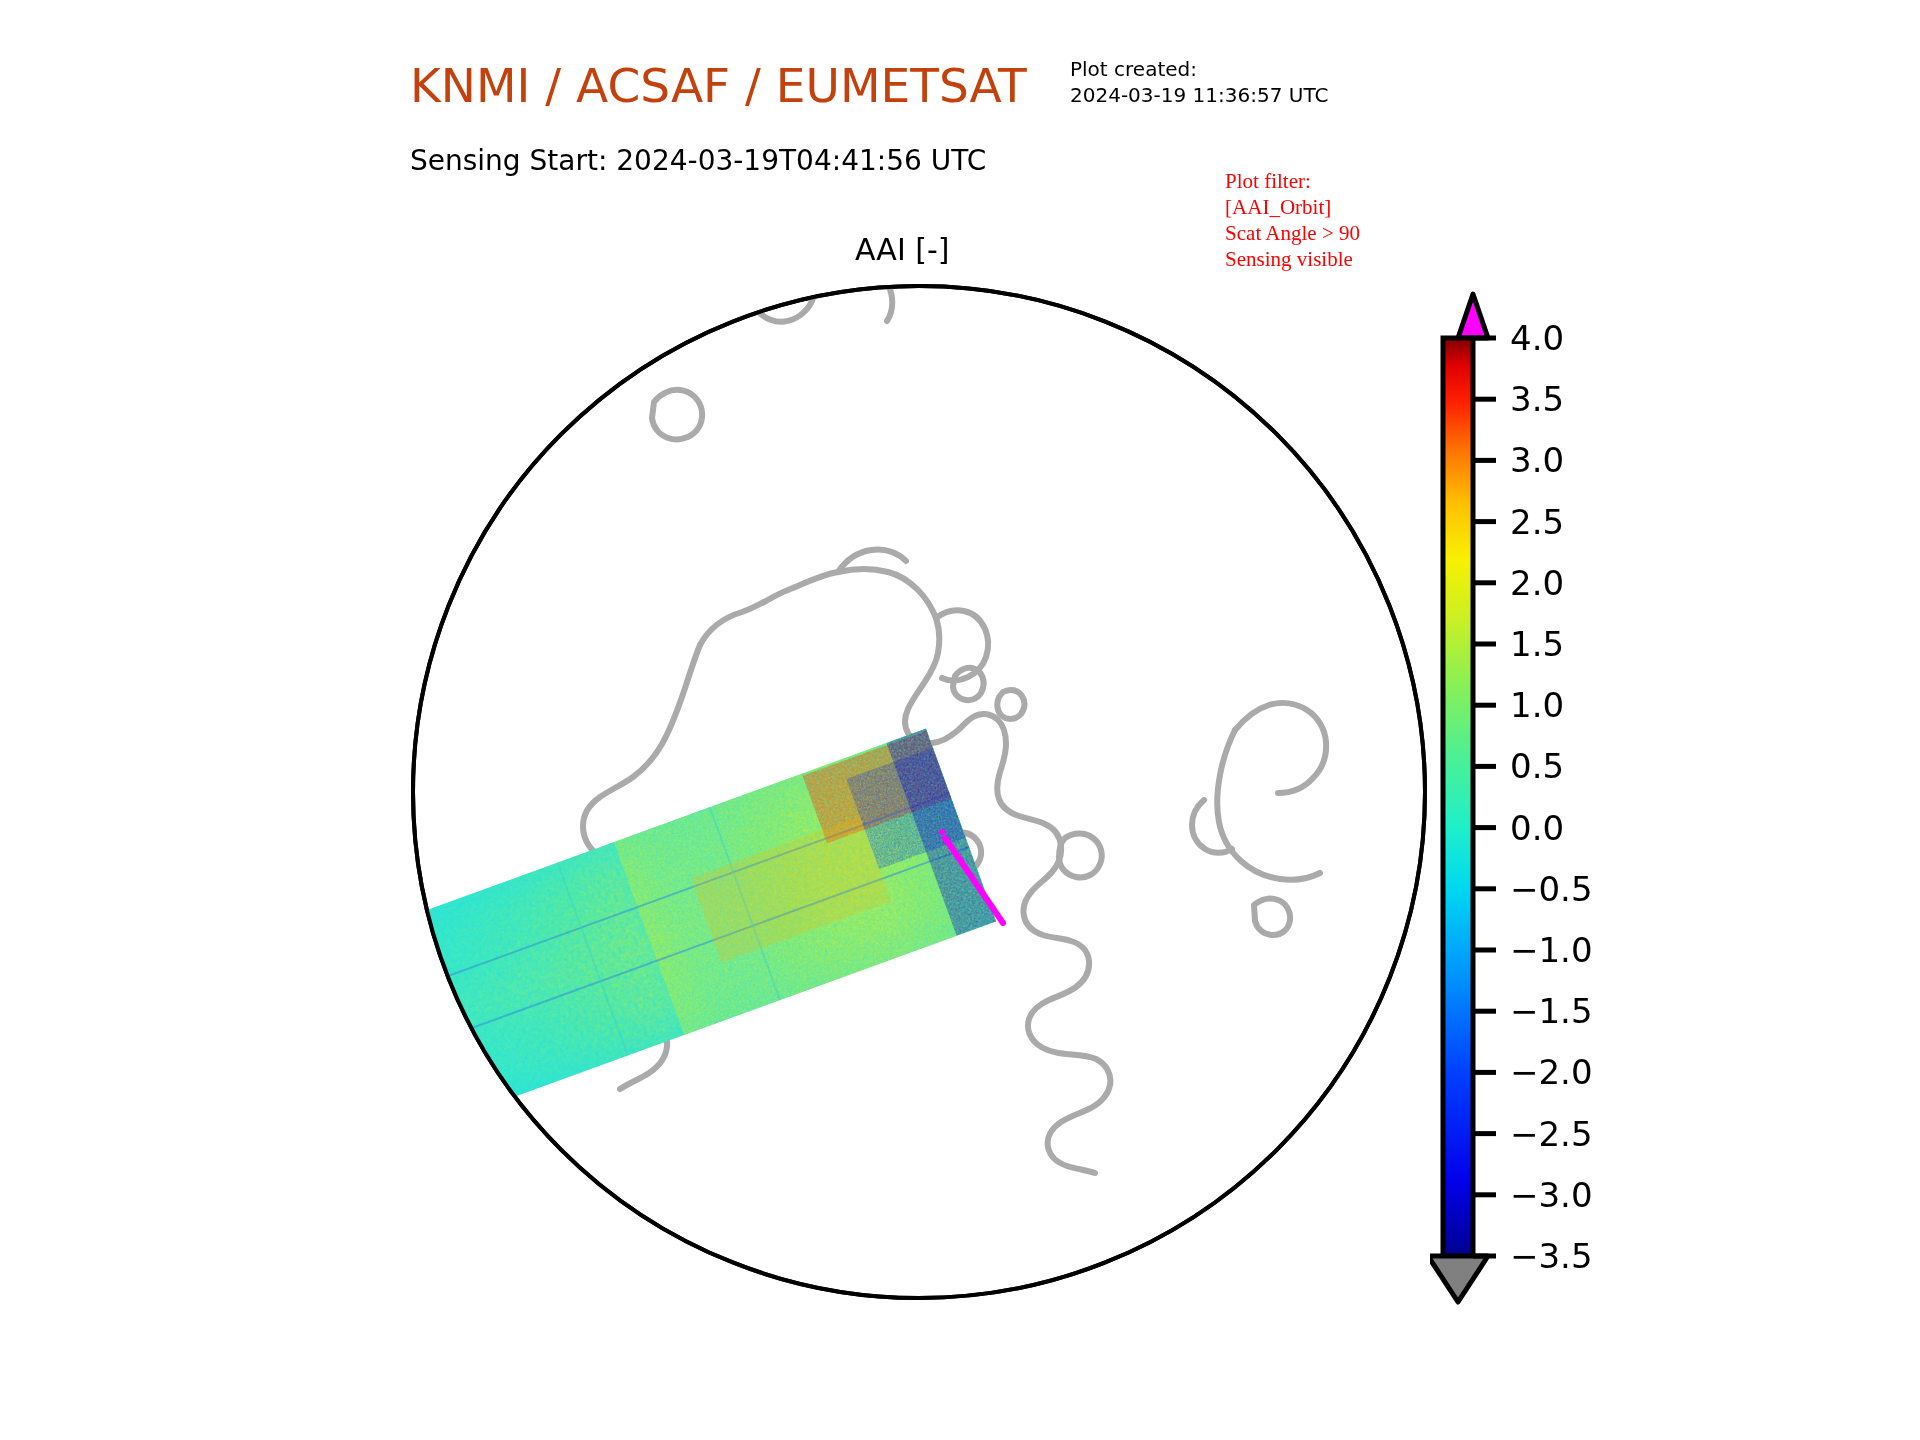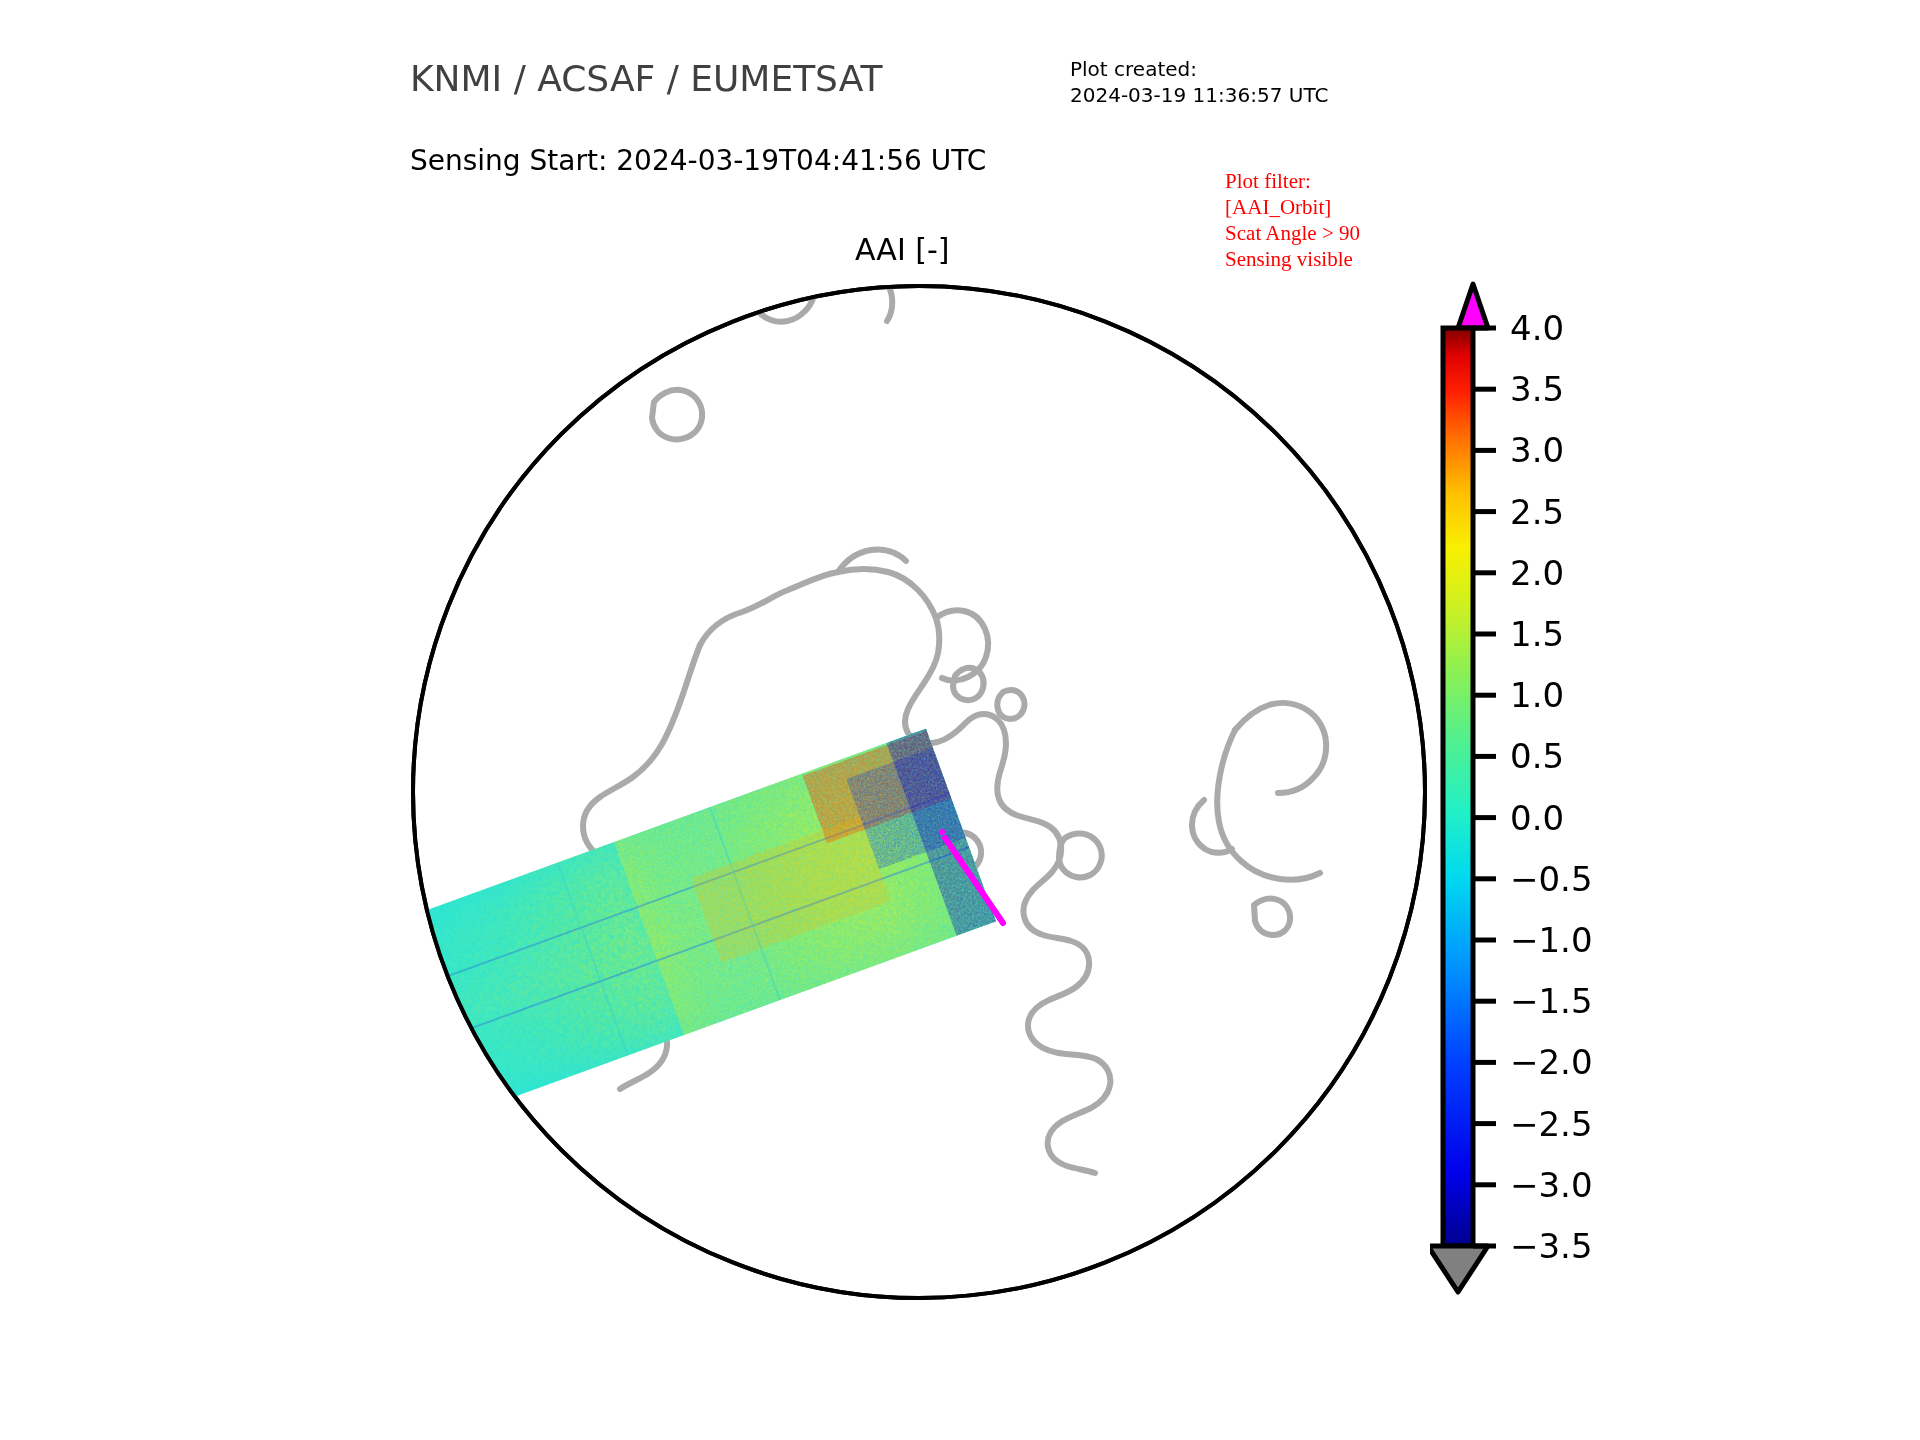--- a/index.html
+++ b/index.html
@@ -14,22 +14,22 @@
     overflow: hidden;
     font-family: "DejaVu Sans", sans-serif;
     color: #000000;
   }
 
   
   #org-title {
     position: absolute;
     left: 410px;
     top: 58px;
-    font-size: 36px;
-    color: #404040;
+    font-size: 47px;
+    color: #c2410c;
     white-space: nowrap;
     letter-spacing: 0px;
   }
   #plot-created-block {
     position: absolute;
     right: 470px;
     top: 56px;
     font-size: 20px;
     line-height: 26px;
     width: 380px;
@@ -68,21 +68,21 @@
     top: 0px;
     width: 1430px;
     height: 1440px;
   }
   #map-svg { display: block; }
 
   
   #colorbar-area {
     position: absolute;
     left: 1430px;
-    top: 266px;
+    top: 276px;
     width: 330px;
     height: 1045px;
     text-align: center;
   }
   #colorbar-svg { display: block; }
   .cb-tick-label {
     font-family: "DejaVu Sans", sans-serif;
     font-size: 34px;
     fill: #000000;
   }

